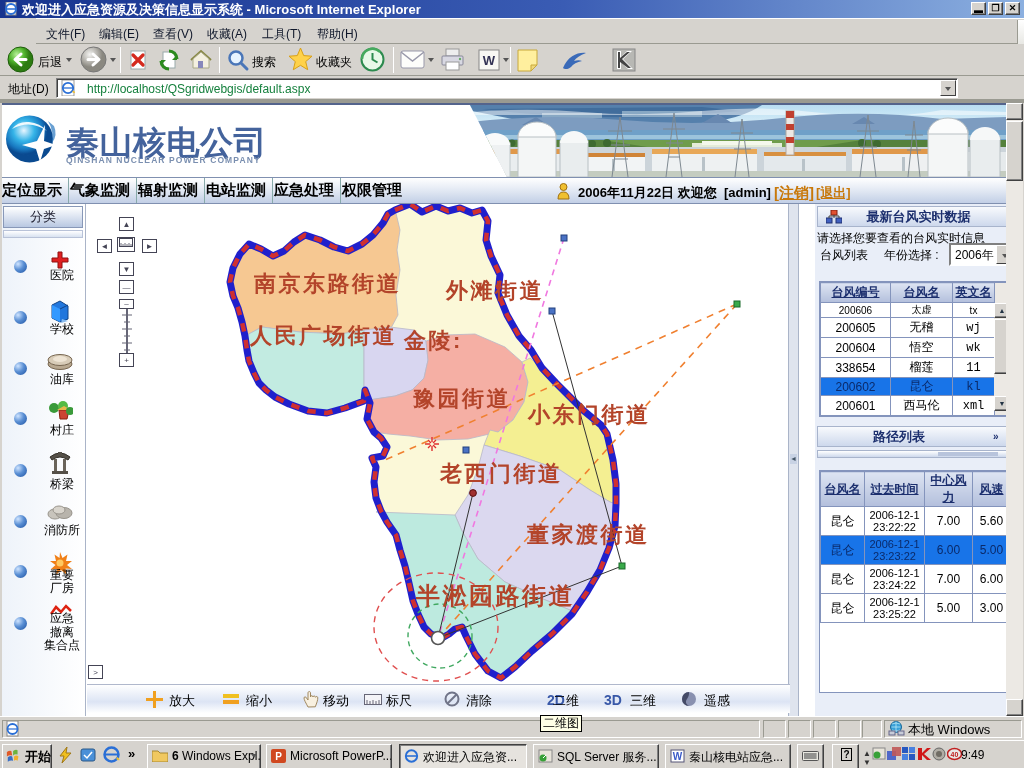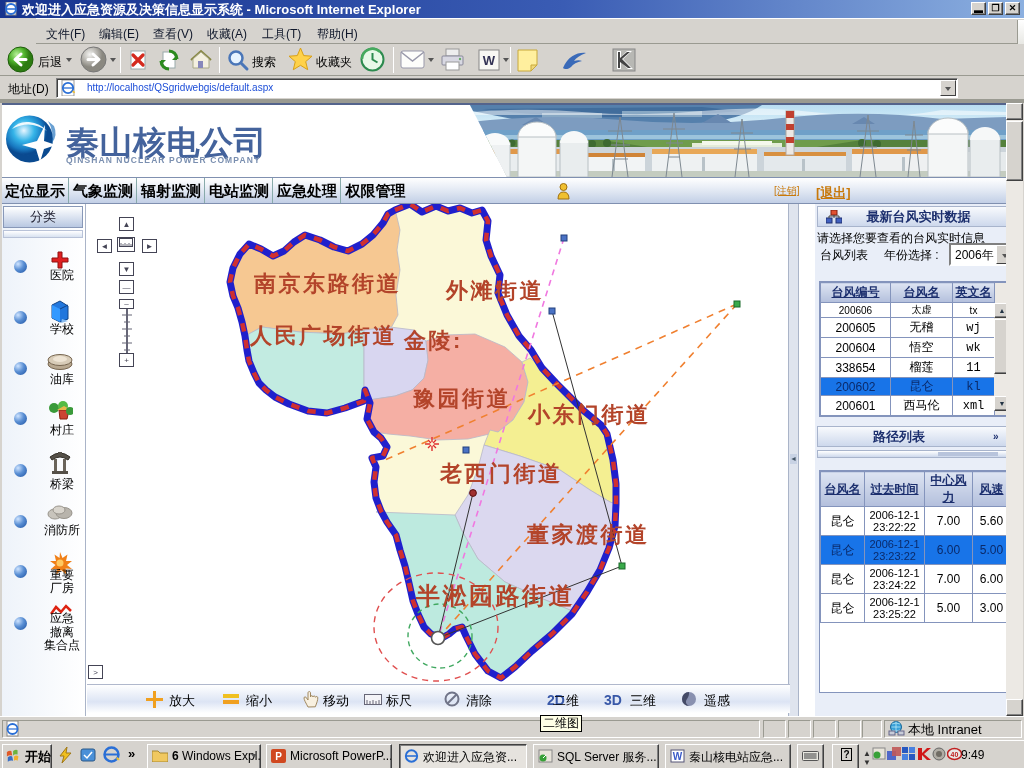--- a/index.html
+++ b/index.html
@@ -14,30 +14,30 @@
 #menubar span{position:absolute;top:7px;}
 #winlogo{position:absolute;right:1px;top:1px;width:42px;height:24px;background:linear-gradient(to bottom,#fff,#e8e8e4);border-left:1px solid #9a9a91;}
 
 #toolbar{left:0;top:44px;width:1024px;height:32px;background:#D6D3CE;border-bottom:1px solid #9a9a91;}
 .tsep{position:absolute;top:3px;width:1px;height:26px;background:#9a9a91;border-right:1px solid #fff;}
 .tbtxt{position:absolute;top:10px;font-size:12px;color:#000;white-space:nowrap;}
 .drop{position:absolute;top:14px;width:0;height:0;border-left:3px solid transparent;border-right:3px solid transparent;border-top:4px solid #555;}
 
 #addrbar{left:0;top:76px;width:1024px;height:24px;background:#D6D3CE;border-bottom:1px solid #9a9a91;font-size:12px;}
 #addrinput{position:absolute;left:56px;top:2px;width:902px;height:20px;background:#fff;border:1px solid;border-color:#808080 #fff #fff #808080;box-shadow:inset 1px 1px 0 #404040;}
-#addrinput .url{position:absolute;left:22px;top:3px;font-size:10px;color:#1d4ed8;white-space:nowrap;padding-left:8px;}
+#addrinput .url{position:absolute;left:22px;top:3px;font-size:12px;color:#15803d;white-space:nowrap;padding-left:8px;}
 #addrdrop{position:absolute;right:1px;top:1px;width:16px;height:16px;background:#D6D3CE;border:1px solid;border-color:#fff #404040 #404040 #fff;}
 
 #page{left:2px;top:103px;width:1004px;height:613px;background:#fff;overflow:hidden;}
 #pageborder{left:0;top:100px;width:1024px;height:3px;background:#9a9a91;}
 
 #banner{left:0;top:0;width:1004px;height:74px;background:#fff;border-top:2px solid #54648c;}
 
 #navbar{left:0;top:74px;width:1004px;height:27px;background:linear-gradient(to bottom,#ffffff,#dfe6f2 55%,#c2cfe6);border-top:1px solid #8090b0;border-bottom:1px solid #8090b0;font-size:13px;}
-.navtab{position:absolute;top:0;height:25px;line-height:25px;text-align:center;font-weight:bold;color:#000;border-right:1px solid #8aa;width:67px;font-size:15px;}
+.navtab{position:absolute;top:0;height:25px;line-height:25px;text-align:left;font-weight:bold;color:#000;border-right:1px solid #8aa;width:67px;font-size:15px;font-family:Liberation Serif, serif;}
 
 #sidebar{left:0;top:101px;width:84px;height:512px;background:linear-gradient(to right,#eef3fa,#ffffff);border-right:1px solid #aab4c8;}
 .mnav{position:absolute;width:15px;height:14px;background:#fff;border:1px solid #445;font-size:8px;line-height:13px;text-align:center;color:#445;}
 .mnav.big{width:18px;height:15px;line-height:14px;}
 #sbhead{position:absolute;left:1px;top:2px;width:80px;height:22px;background:linear-gradient(to bottom,#ffffff,#b9c8e2);border:1px solid #8898b8;text-align:center;font-size:13px;line-height:20px;color:#223;}
 #sbhead2{position:absolute;left:1px;top:26px;width:80px;height:8px;background:linear-gradient(to bottom,#fff,#d8e2f0);border:1px solid #b8c2d8;}
 .sphere{position:absolute;left:12px;width:13px;height:13px;border-radius:50%;background:radial-gradient(circle at 4px 4px,#cfe4ff,#5a8fd4 45%,#1a4fa0);}
 .sbitem{position:absolute;left:36px;width:48px;text-align:center;font-size:12px;color:#000;}
 
 #map{left:85px;top:101px;width:703px;height:480px;background:#fff;overflow:hidden;}
@@ -309,21 +309,22 @@
     <div class="navtab" style="left:0">定位显示</div>
     <div class="navtab" style="left:68px">气象监测</div>
     <div class="navtab" style="left:136px">辐射监测</div>
     <div class="navtab" style="left:204px">电站监测</div>
     <div class="navtab" style="left:272px">应急处理</div>
     <div class="navtab" style="left:340px;border-right:none">权限管理</div>
     <svg class="abs" style="left:554px;top:5px" width="15" height="17" viewBox="0 0 15 17">
         <circle cx="7.5" cy="4" r="3.5" fill="#f0c030" stroke="#a07010"></circle>
         <path d="M2 16 Q2 9 7.5 9 Q13 9 13 16 Z" fill="#f0c030" stroke="#a07010"></path>
       </svg>
-    <span class="abs" style="left:772px;top:6px;font-size:10px;font-weight:normal;color:#c8780a;text-decoration:underline">[注销]</span>
+    <span class="abs" style="left:576px;top:6px;font-size:13px;font-weight:bold;color:#000">2006年11月22日 欢迎您&nbsp;&nbsp;[admin]</span>
+    <span class="abs" style="left:772px;top:6px;font-size:15px;font-weight:bold;color:#c8780a;text-decoration:underline">[注销]</span>
     <span class="abs" style="left:814px;top:6px;font-size:13px;font-weight:bold;color:#c8780a;text-decoration:underline">[退出]</span>
   </div>
   <div id="sidebar" class="abs">
     <div id="sbhead">分类</div>
     <div id="sbhead2"></div>
     <div class="sphere" style="top:56px"></div>
     <svg class="abs" style="left:48px;top:47px" width="20" height="18">
         <path d="M8 1h4v6h6v4h-6v6H8v-6H2V7h6z" fill="#e02020" stroke="#901010"></path>
       </svg>
     <div class="sbitem" style="top:63px">医院</div>
@@ -621,21 +622,21 @@
   <div class="stpanel" style="left:813px;width:23px"></div>
   <div class="stpanel" style="left:838px;width:23px"></div>
   <div class="stpanel" style="left:862px;width:20px"></div>
   <div class="stpanel" style="left:884px;width:138px"></div>
   <svg class="abs" style="left:888px;top:4px" width="17" height="16">
       <circle cx="8" cy="6" r="5.5" fill="#38a0d8" stroke="#1a6898"></circle>
       <path d="M4 3q4-2 8 0M3.5 6h9M4 9q4 2 8 0M8 0.5v11" stroke="#b8e8f8" fill="none" stroke-width="0.8"></path>
       <rect x="1" y="10" width="6" height="4" fill="#c8ccd8" stroke="#668"></rect>
       <rect x="10" y="10" width="6" height="4" fill="#c8ccd8" stroke="#668"></rect>
     </svg>
-  <span class="abs" style="left:908px;top:4px;color:#000">本地 Intranet</span>
+  <span class="abs" style="left:908px;top:4px;color:#000">本地 Windows</span>
 </div>
 <div class="abs" style="left:540px;top:715px;width:42px;height:17px;background:#ffffe6;border:1px solid #000;font-size:12px;color:#000;text-align:center;line-height:15px;z-index:20">二维图</div>
 
 <div id="taskbar" class="abs">
   <div class="taskbtn" style="left:2px;width:50px;font-weight:bold;font-size:13px">
     <svg class="abs" style="left:3px;top:3px" width="16" height="15" viewBox="0 0 18 16">
         <path d="M1 4 Q4 2 6 3 L7 8 Q4 7 1 9 Z" fill="#e05a28"></path>
         <path d="M8 3 Q11 1 13 2 L13 7 Q10 6 8 8 Z" fill="#6cb33f"></path>
         <path d="M2 10 Q5 8 7 9 L8 14 Q5 13 2 15 Z" fill="#3b6fc4"></path>
         <path d="M9 9 Q12 7 14 9 L13 14 Q11 12 9 14 Z" fill="#f0b030"></path>

